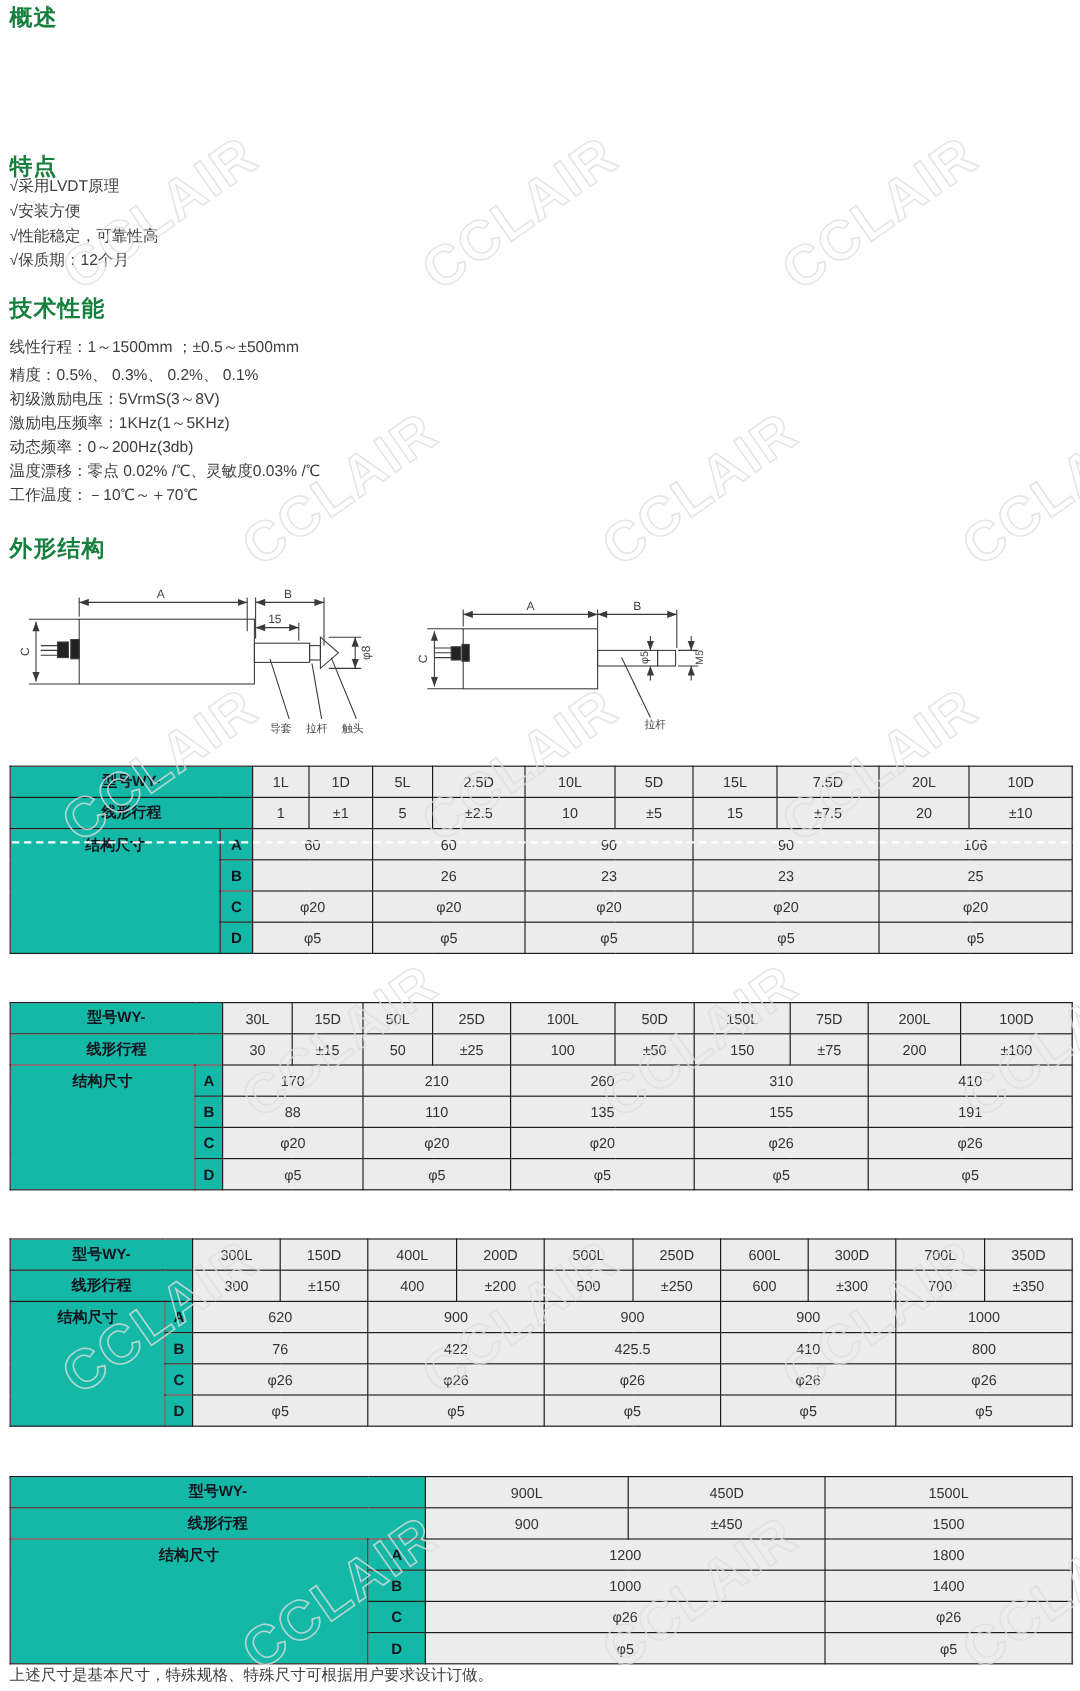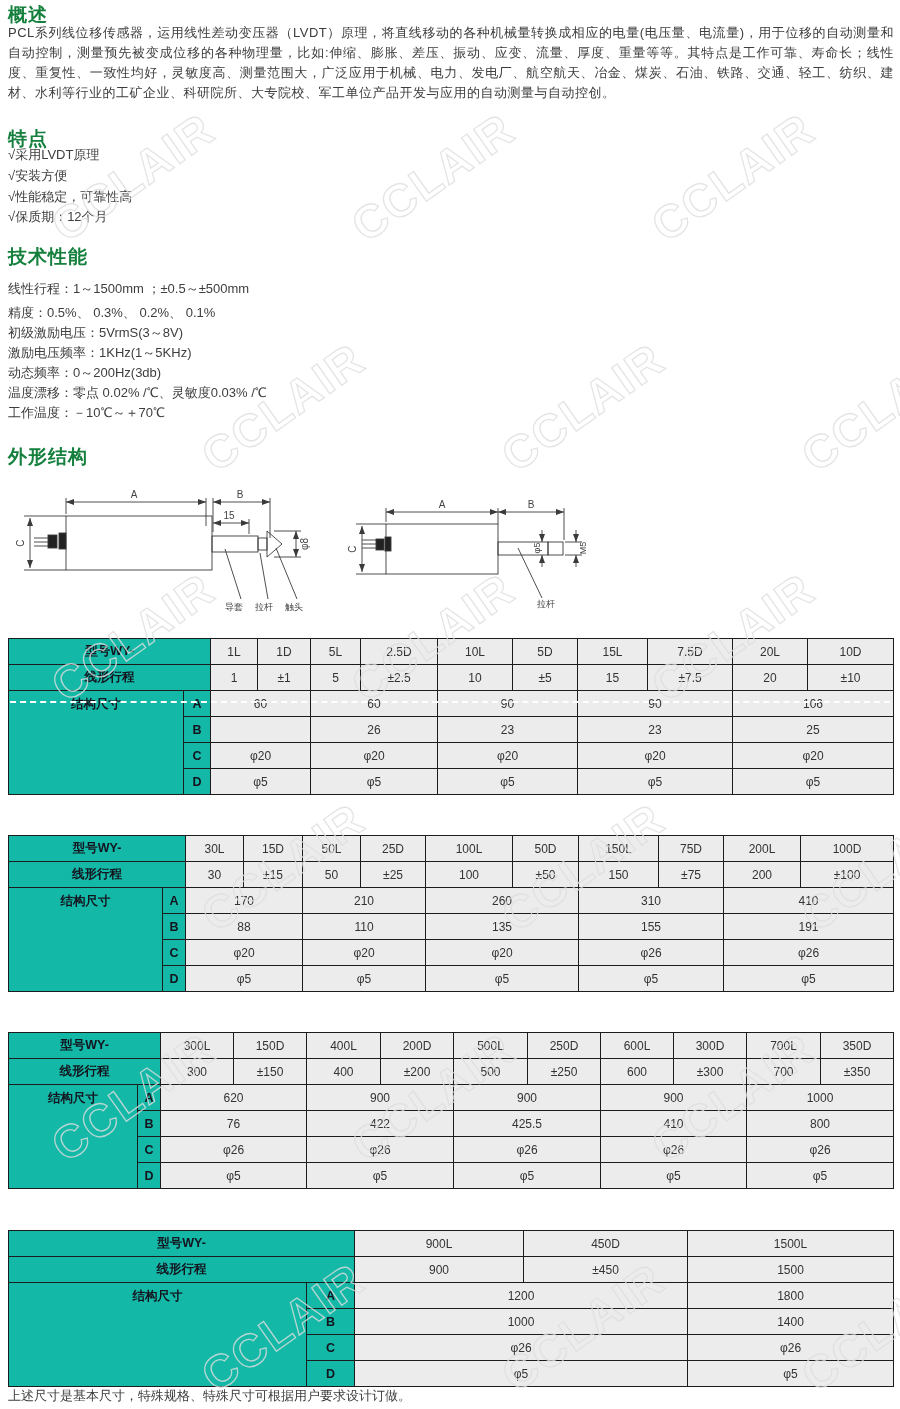--- a/index.html
+++ b/index.html
@@ -23,21 +23,20 @@
       color:transparent;-webkit-text-stroke:1.3px #dedede;transform:rotate(-35deg);
       pointer-events:none;z-index:9;opacity:0.8;}
   .pbreak{position:absolute;left:0;top:701px;width:900px;border-top:2px dashed #fff;z-index:10;}
 </style>
 </head>
 <body>
 
 <div class="page">
 
   <div class="sec-h" style="top:2px">概述</div>
-  <div class="para" style="top:23px">PCL系列线位移传感器，运用线性差动变压器（LVDT）原理，将直线移动的各种机械量转换成相应的电量(电压量、电流量)，用于位移的自动测量和自动控制，测量预先被变成位移的各种物理量，比如:伸缩、膨胀、差压、振动、应变、流量、厚度、重量等等。其特点是工作可靠、寿命长；线性度、重复性、一致性均好，灵敏度高、测量范围大，广泛应用于机械、电力、发电厂、航空航天、冶金、煤炭、石油、铁路、交通、轻工、纺织、建材、水利等行业的工矿企业、科研院所、大专院校、军工单位产品开发与应用的自动测量与自动控创。</div>
 
   <div class="sec-h" style="top:126px">特点</div>
   <div class="tline" style="top:146px">√采用LVDT原理</div>
   <div class="tline" style="top:167px">√安装方便</div>
   <div class="tline" style="top:188px">√性能稳定，可靠性高</div>
   <div class="tline" style="top:208px">√保质期：12个月</div>
 
   <div class="sec-h" style="top:244px">技术性能</div>
   <div class="tline" style="top:280px">线性行程：1～1500mm ；±0.5～±500mm</div>
   <div class="tline" style="top:304px">精度：0.5%、 0.3%、 0.2%、 0.1%</div>

